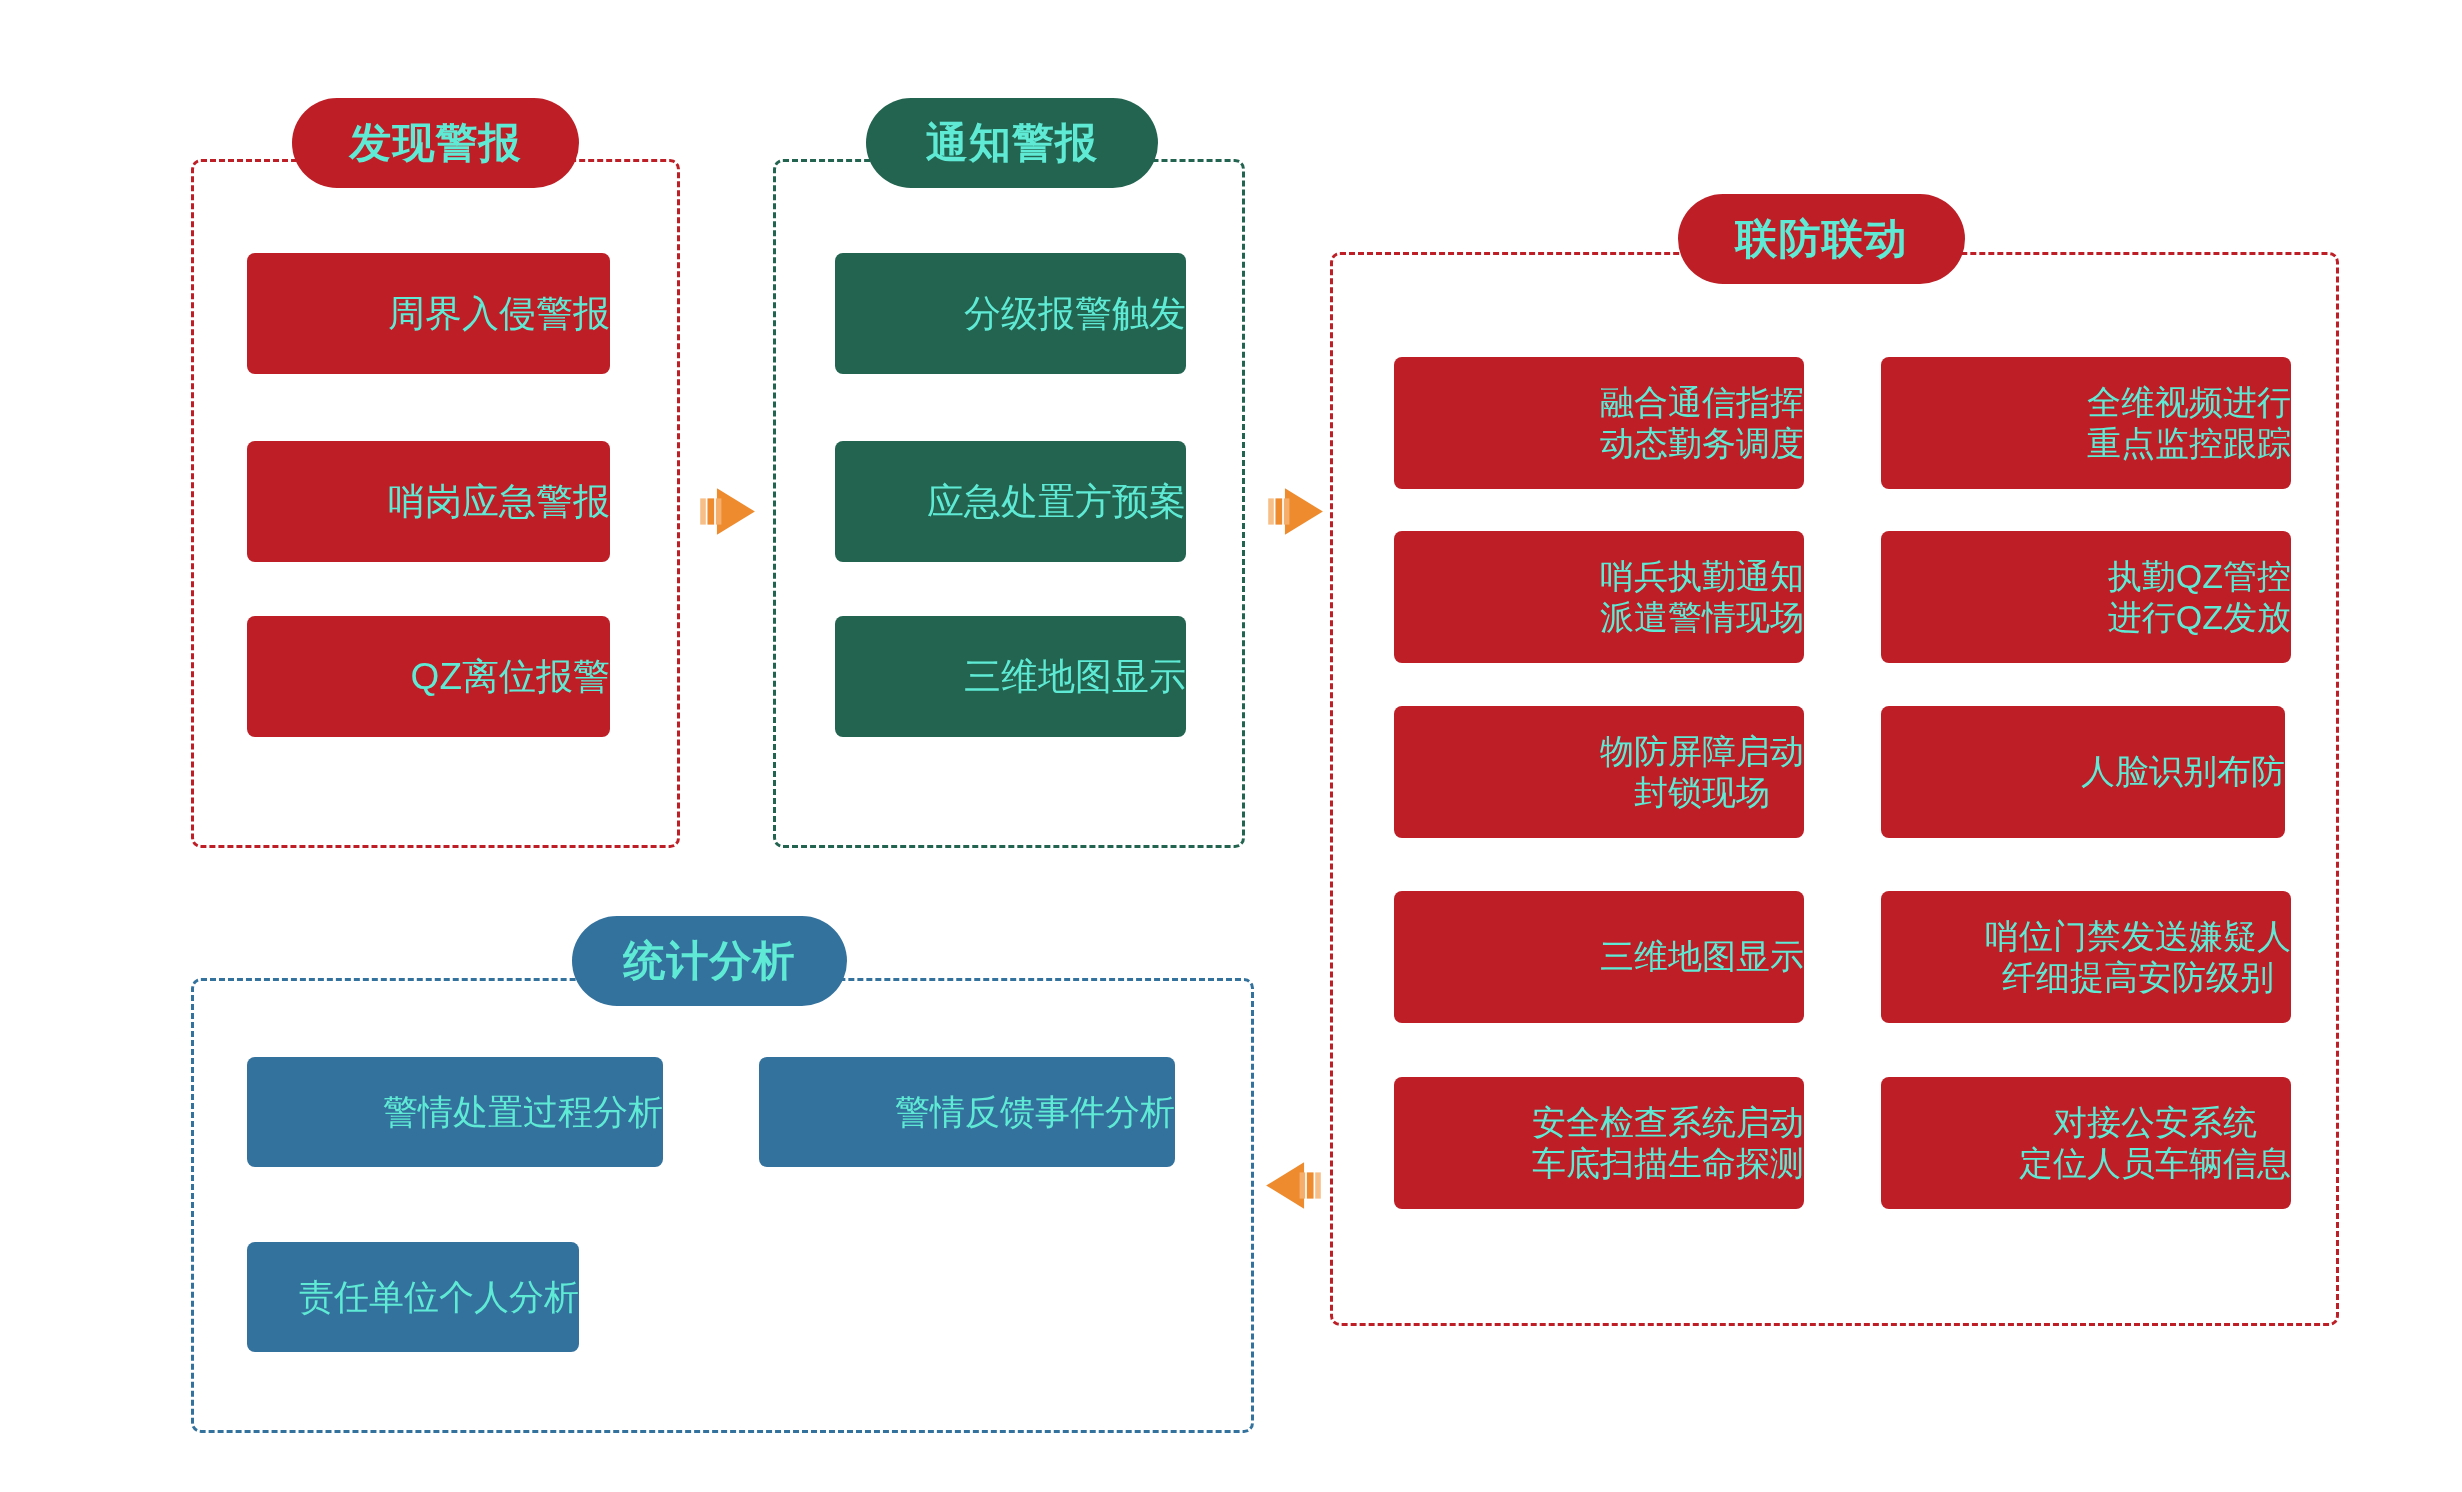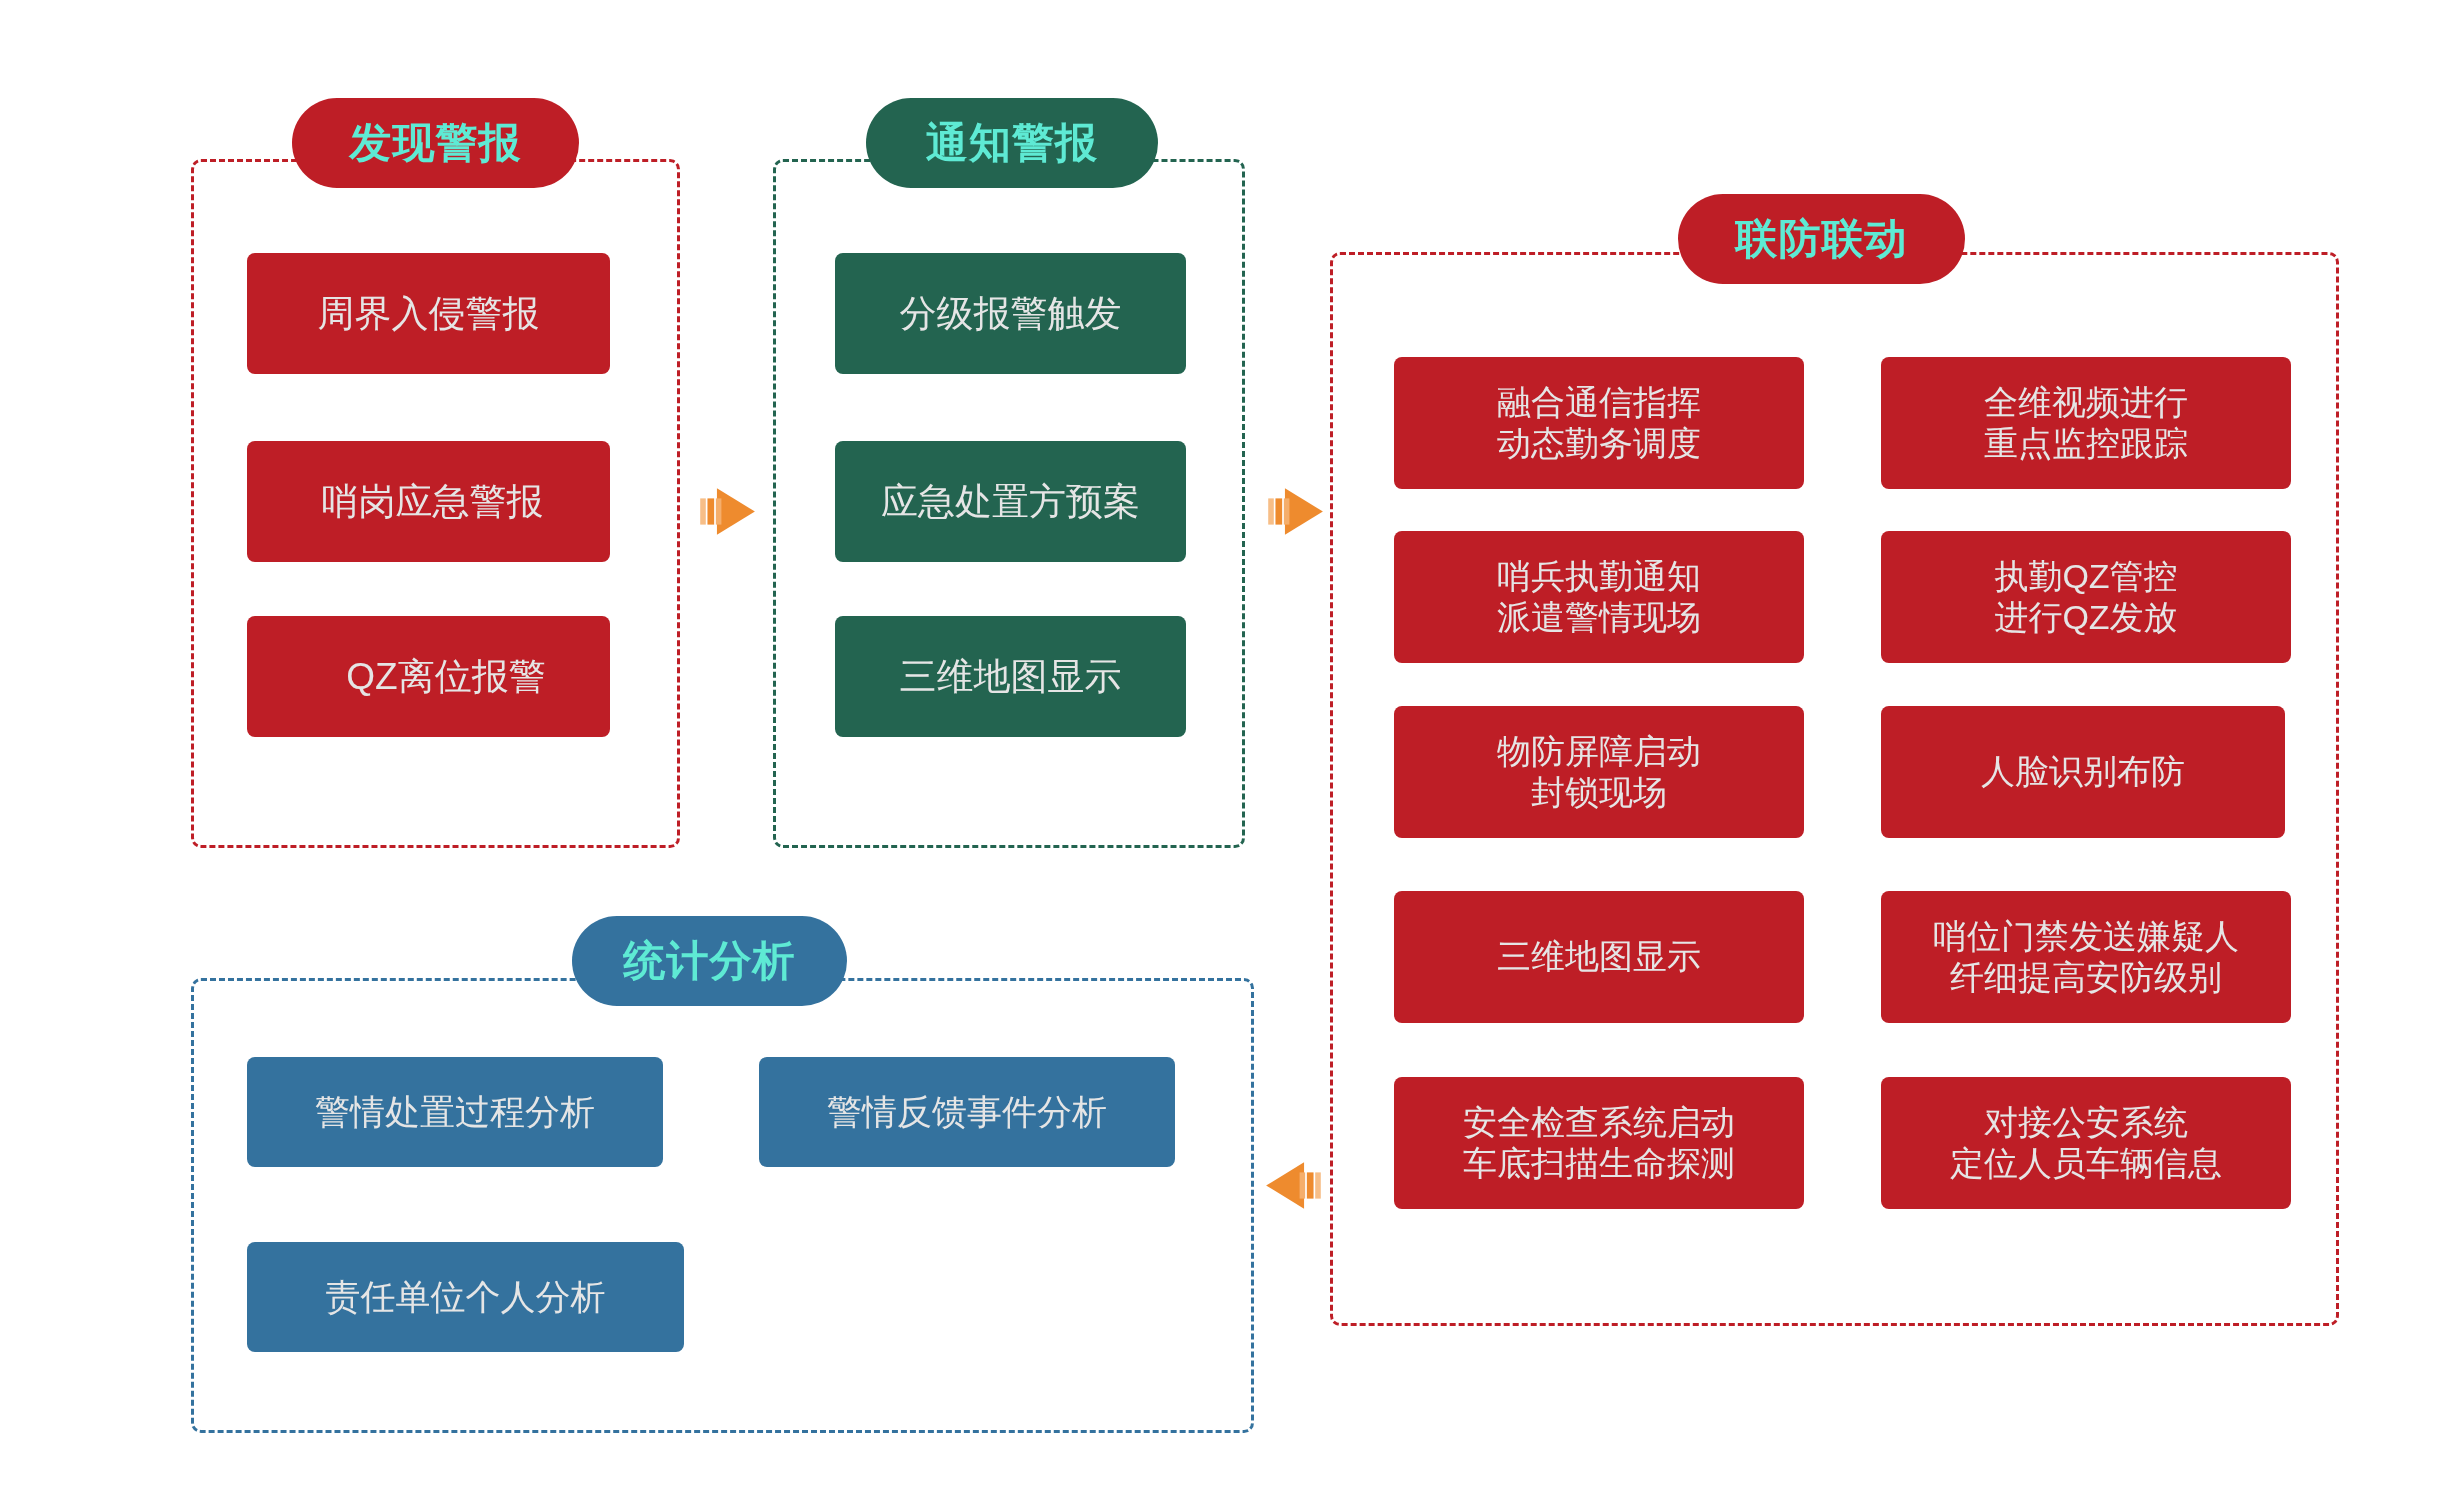--- a/index.html
+++ b/index.html
@@ -46,23 +46,23 @@
   }
   .pill.red   { background: #BE1E26; }
   .pill.green { background: #236450; }
   .pill.blue  { background: #34729E; }
 
   
   .item {
     position: absolute;
     display: flex;
     align-items: center;
-    justify-content: center;
+    justify-content: flex-end;
     text-align: center;
-    color: #e5e5e5;
+    color: #5eead4;
     border-radius: 7.9px;
     box-sizing: border-box;
     line-height: 1.22;
     z-index: 4;
   }
   .item.red   { background: #BE1E26; }
   .item.green { background: #236450; }
   .item.blue  { background: #34729E; }
   .item .txt { white-space: pre-line; display: block; }
 
@@ -191,18 +191,18 @@
   <div class="pill blue" style="left:572px; top:916px; width:275px; height:90px; font-size:42px;">
     <span>统计分析</span>
   </div>
 
   <div class="item blue" style="left:247px; top:1057px; width:416px; height:110px; font-size:35px;">
     <span class="txt">警情处置过程分析</span>
   </div>
   <div class="item blue" style="left:759px; top:1057px; width:416px; height:110px; font-size:35px;">
     <span class="txt">警情反馈事件分析</span>
   </div>
-  <div class="item blue" style="left:247px; top:1242px; width:437px; height:110px; font-size:35px;">
+  <div class="item blue" style="left:247px; top:1242px; width:332px; height:110px; font-size:35px;">
     <span class="txt">责任单位个人分析</span>
   </div>
 
 </div>
 
 
 </body></html>

